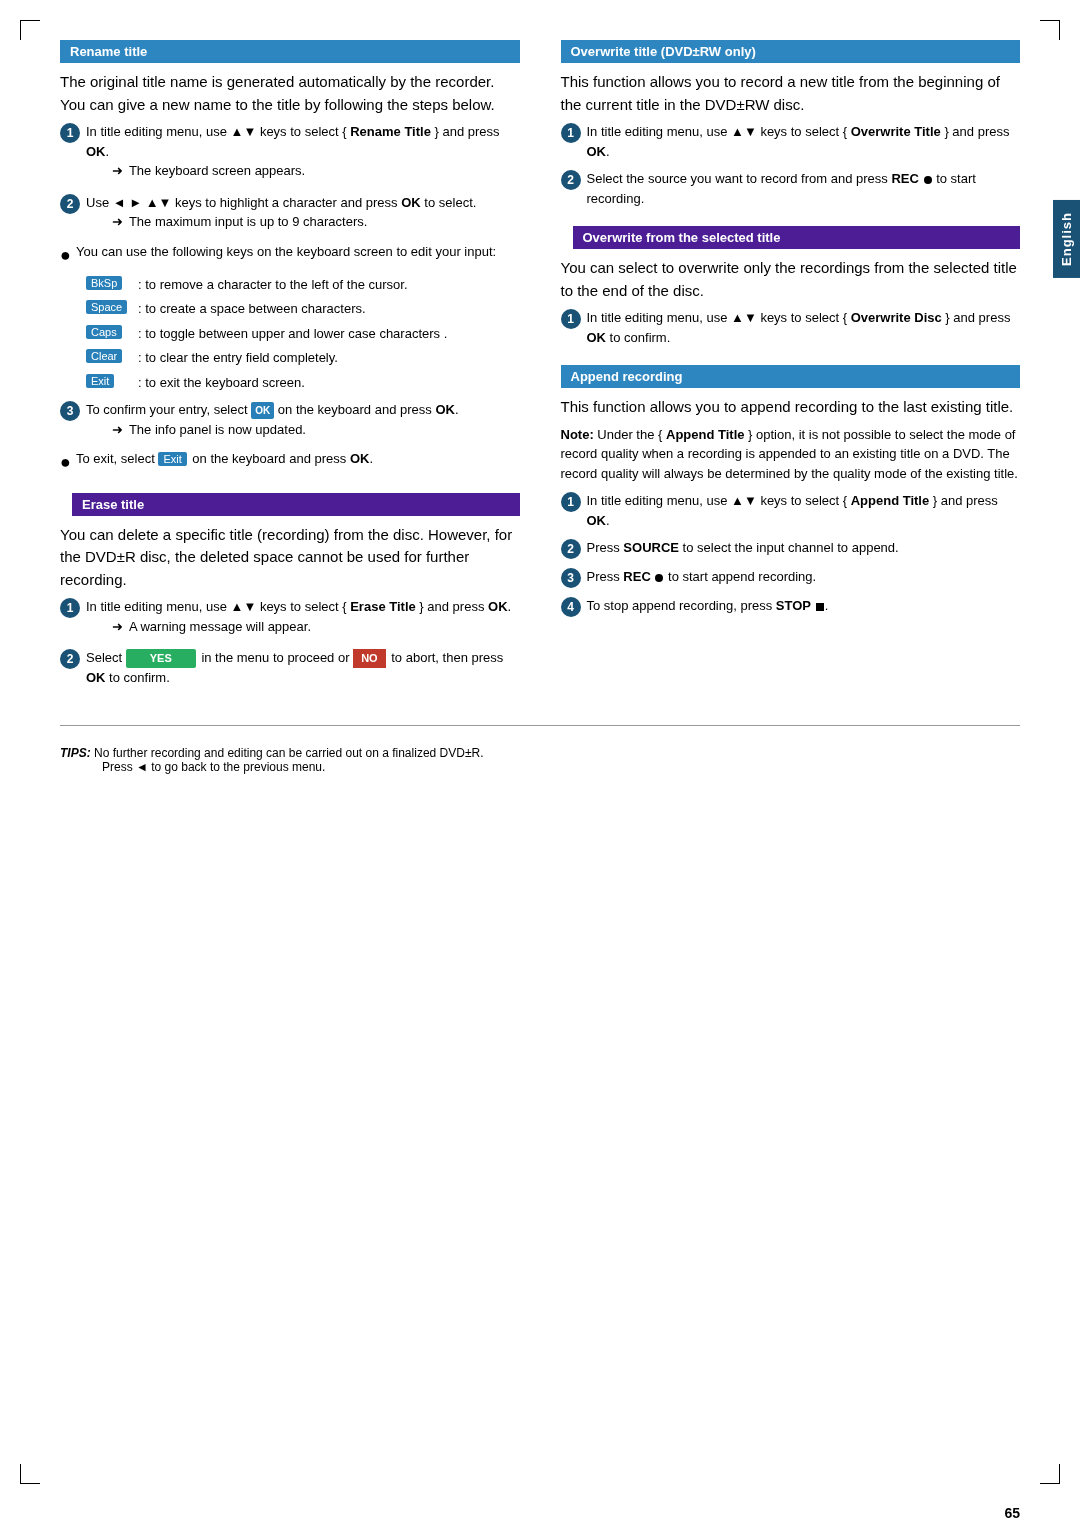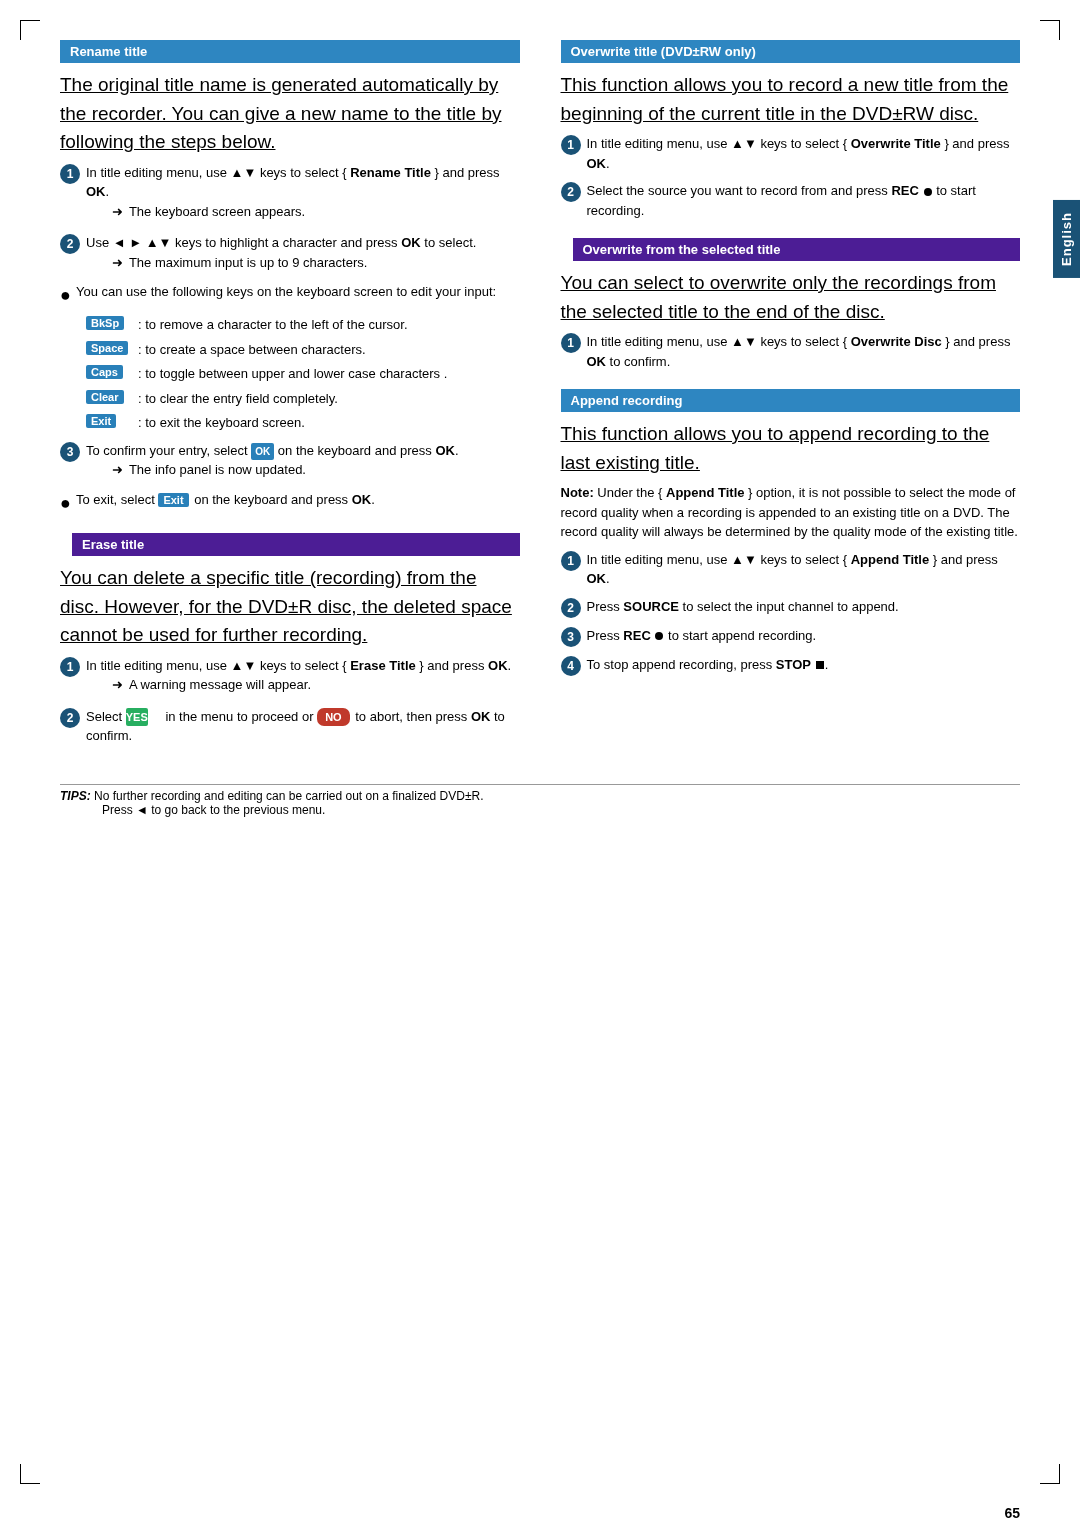--- a/index.html
+++ b/index.html
@@ -93,24 +93,23 @@
       padding: 4px 10px;
       margin-bottom: 8px;
       margin-left: 12px;
     }
 
     
     .section {
       margin-bottom: 18px;
     }
     p {
-      font-size: 19px;
+      font-size: 15px;
       line-height: 1.5;
       margin-bottom: 6px;
-      text-decoration: underline;
     }
     .step {
       display: flex;
       align-items: flex-start;
       margin-bottom: 8px;
     }
     .step-num-circle {
       display: inline-flex;
       align-items: center;
       justify-content: center;
@@ -148,43 +147,43 @@
       font-size: 18px;
       line-height: 1.3;
     }
 
     
     .key-badge {
       display: inline-block;
       background: #2980b9;
       color: #fff;
       font-size: 11px;
-      font-weight: bold;
+      font-weight: normal;
       padding: 1px 5px;
       border-radius: 2px;
       margin-right: 2px;
     }
     .key-badge-green {
       display: inline-block;
       background: #27ae60;
       color: #fff;
       font-size: 11px;
       font-weight: bold;
-      padding: 1px 0;
+      padding: 1px 24px;
       border-radius: 2px;
-      margin-right: 14px;
+      margin-right: 2px;
     }
     .key-badge-red {
       display: inline-block;
       background: #c0392b;
       color: #fff;
       font-size: 11px;
       font-weight: bold;
       padding: 1px 8px;
-      border-radius: 7px;
+      border-radius: 0;
       margin-right: 2px;
     }
     .key-badge-ok {
       display: inline-block;
       background: #2980b9;
       color: #fff;
       font-size: 10px;
       font-weight: bold;
       padding: 1px 4px;
       border-radius: 2px;
@@ -205,21 +204,21 @@
     }
     .key-desc {
       flex: 1;
       line-height: 1.5;
     }
 
     
     .tips-section {
       margin-top: 20px;
       border-top: 1px solid #999;
-      padding-top: 4px;
+      padding-top: 20px;
       font-size: 12px;
     }
     .tips-label {
       font-weight: bold;
       font-style: italic;
     }
 
     
     .page-number {
       position: absolute;

